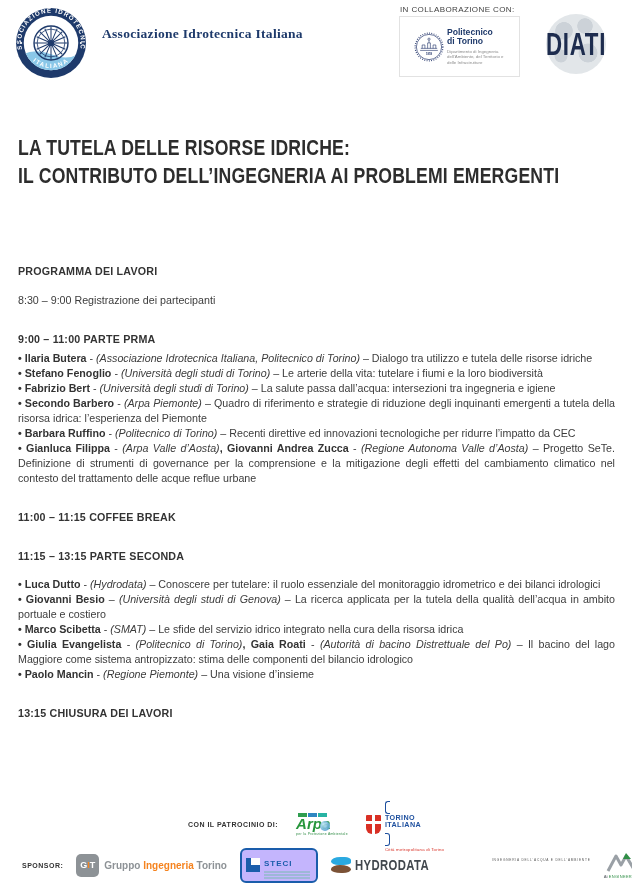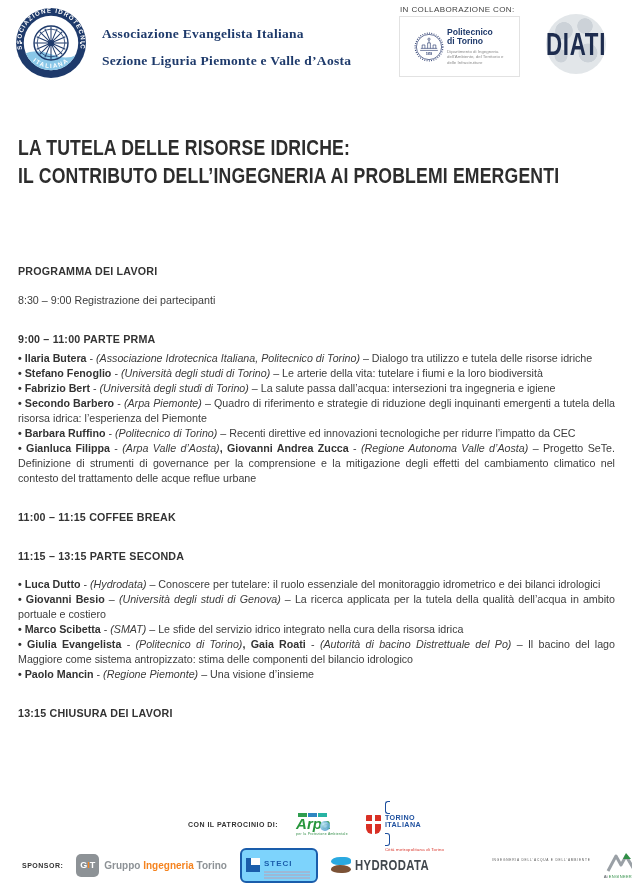--- a/index.html
+++ b/index.html
@@ -72,21 +72,21 @@
   
   .spon-row{position:absolute;top:845px;left:0;width:650px;height:40px;display:flex;
             align-items:center;gap:13px;padding-left:22px;box-sizing:border-box;}
   .git{display:flex;align-items:center;gap:5px;}
   .git-badge{width:23px;height:23px;background:#8d9296;border-radius:5px;display:flex;
              align-items:center;justify-content:center;font-size:9px;font-weight:bold;color:#fff;}
   .git-badge .or{color:#f5831f;}
   .git-text{font-size:10px;font-weight:bold;color:#8d9296;white-space:nowrap;}
   .git-text .or{color:#f5831f;}
   .steci{border:2px solid #1a5dab;border-radius:6px;padding:2px 6px 2px 4px;display:flex;
-         gap:4px;align-items:center;background:#7dd3fc;}
+         gap:4px;align-items:center;background:#c4b5fd;}
   .steci-icon{width:14px;height:14px;background:#1a5dab;position:relative;}
   .steci-icon::after{content:"";position:absolute;right:0;top:0;width:7px;height:7px;background:#fdfdfd;border-left:2px solid #fdfdfd;}
   .steci-word{font-size:8px;font-weight:bold;color:#1a5dab;letter-spacing:1px;line-height:8px;}
   .steci-bars i{display:block;width:46px;height:1.5px;background:#9db8d6;margin-top:1.5px;}
   .hydro{display:flex;align-items:center;gap:4px;}
   .hy-icon{width:20px;height:20px;position:relative;}
   .hy-icon::before{content:"";position:absolute;top:2px;left:0;width:20px;height:8px;
                    background:#2aa9e0;border-radius:60% 40% 50% 50% / 70% 50% 40% 60%;}
   .hy-icon::after{content:"";position:absolute;top:10px;left:0;width:20px;height:8px;
                   background:#7b5236;border-radius:50% 60% 45% 55% / 55% 60% 50% 45%;}
@@ -139,22 +139,21 @@
       <textPath href="#arcTop" startOffset="50%" text-anchor="middle">ASSOCIAZIONE IDROTECNICA</textPath>
     </text>
     <text font-size="6" fill="#ffffff" font-weight="bold" letter-spacing="1.4">
       <textPath href="#arcBot" startOffset="50%" text-anchor="middle">ITALIANA</textPath>
     </text>
     <circle cx="6" cy="35" r="1" fill="#fff"></circle>
       <circle cx="64" cy="35" r="1" fill="#fff"></circle>
   </svg>
 
   <div class="org-name">
-    <div>Associazione Evangelista Italiana</div>
-    <div>Sezione Liguria Piemonte e Valle d’Aosta</div>
+    <div>Associazione Idrotecnica Italiana</div>
   </div>
 
   <div class="collab-label">IN COLLABORAZIONE CON:</div>
 
   <div class="polito-box">
     <svg width="44" height="44" viewBox="0 0 44 44">
       <circle cx="22" cy="22" r="18.5" fill="#fff" stroke="#23356b" stroke-width="1"></circle>
       <circle cx="22" cy="22" r="20.3" fill="none" stroke="#23356b" stroke-width="1.8" stroke-dasharray="1.2 2.2"></circle>
       <g stroke="#23356b" stroke-width="0.9" fill="none">
         <path d="M9,27 h26 M10,24 h24"></path>

